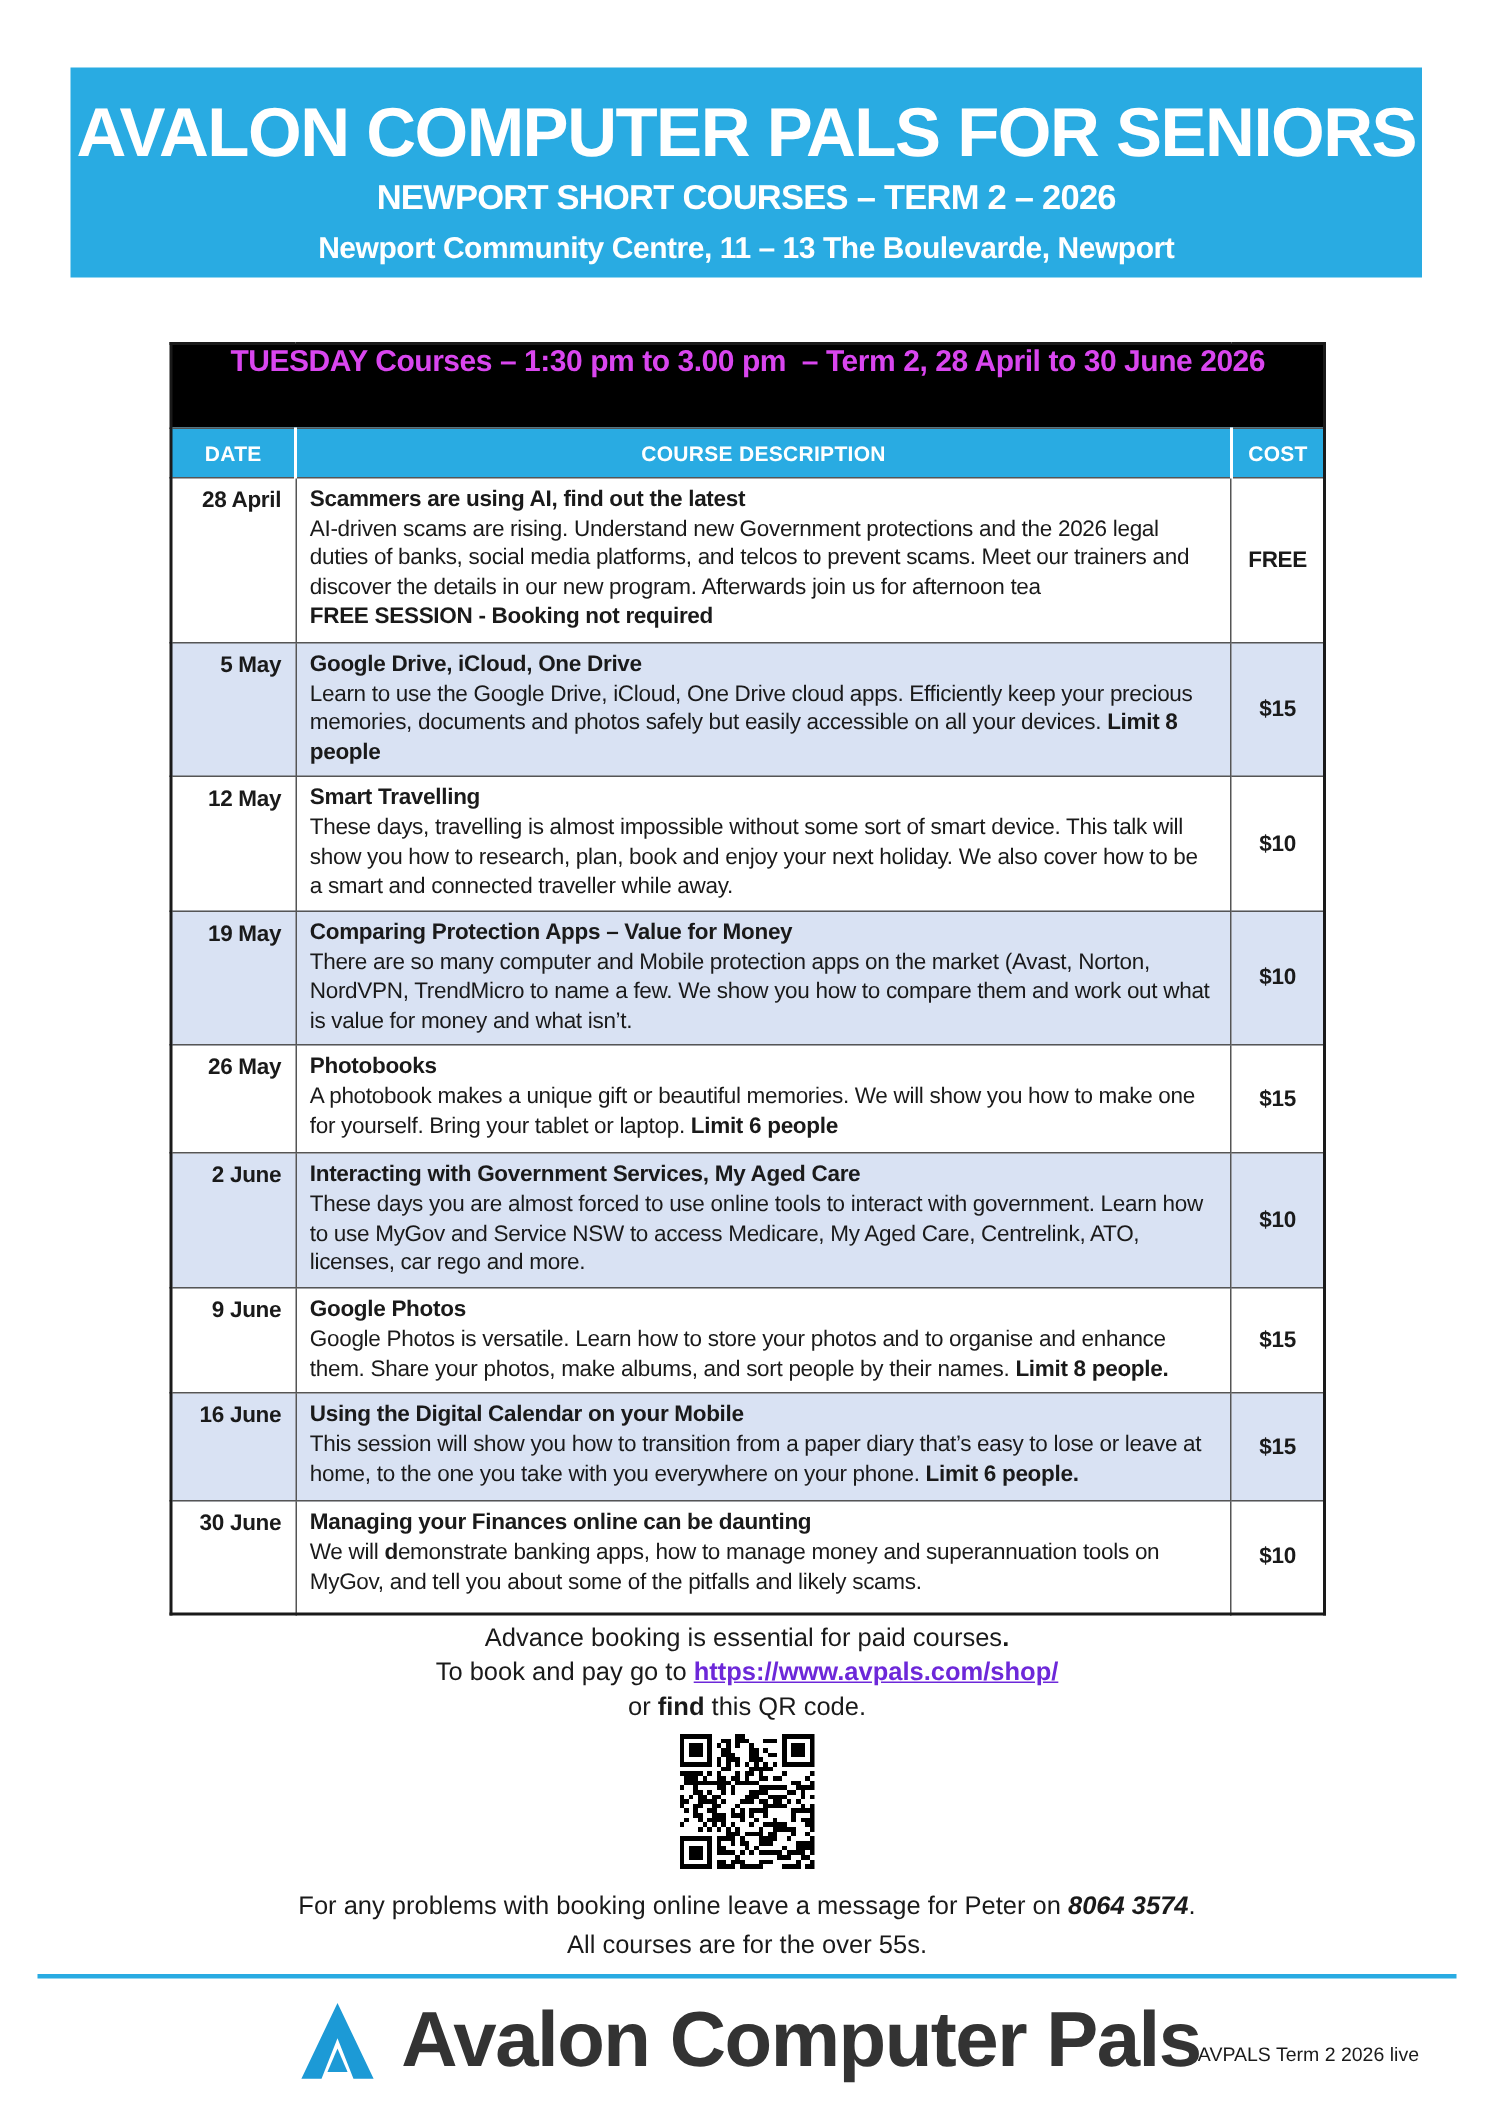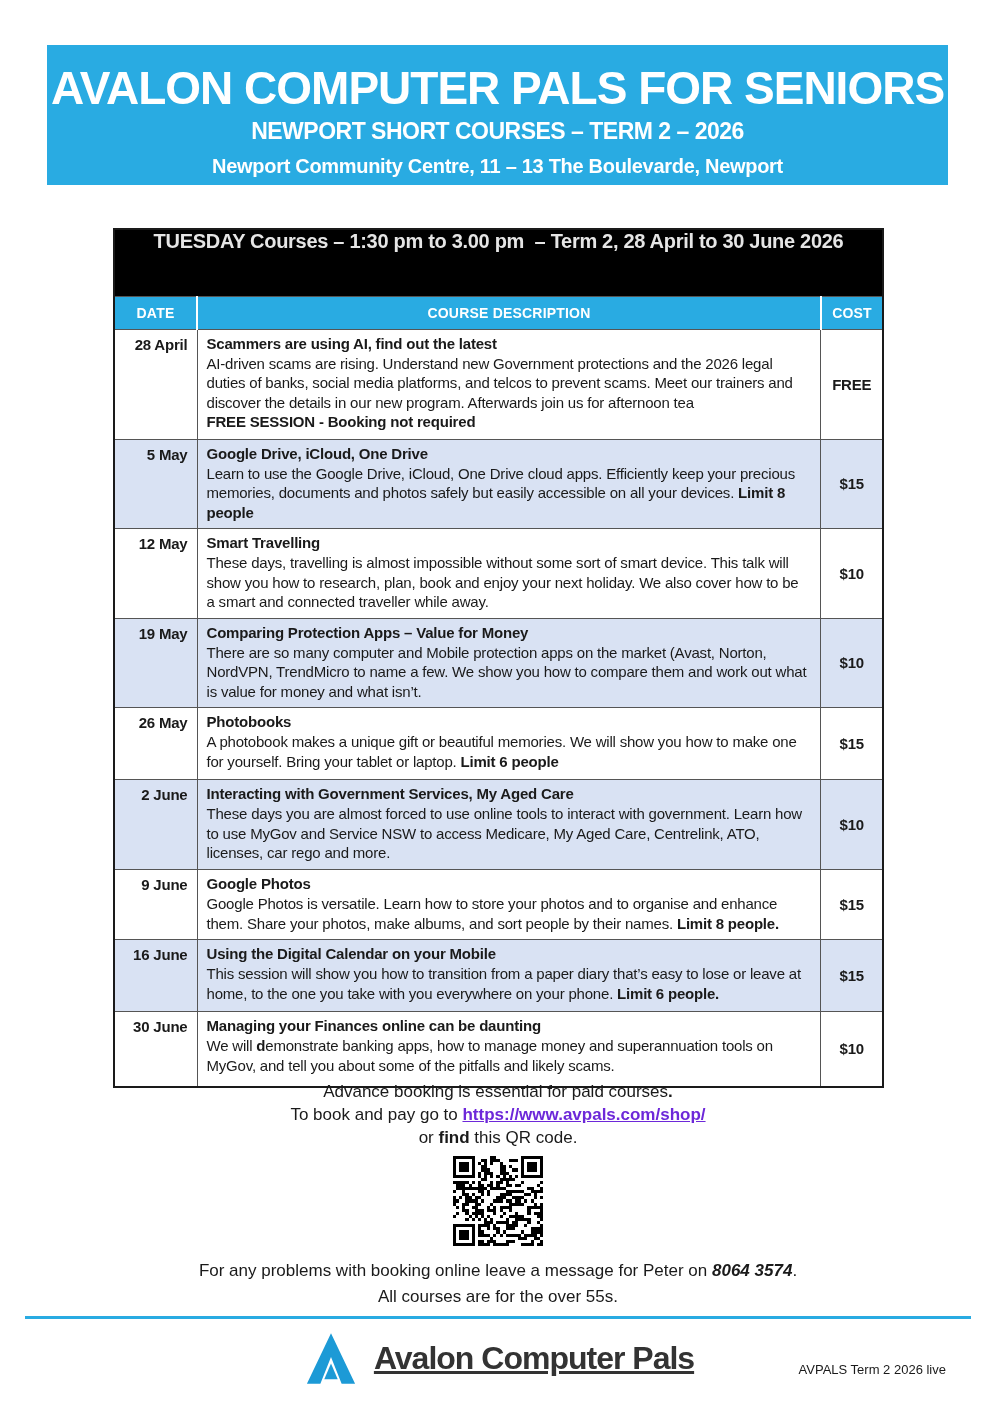--- a/index.html
+++ b/index.html
@@ -22,21 +22,21 @@
     margin-top:10px; font-size:20px; font-weight:bold; letter-spacing:-0.3px;
   }
 
   
   table.course-table {
     position:absolute; left:113px; top:228px; width:771px;
     border-collapse:collapse; table-layout:fixed;
     border:2px solid #1a1a1a;
   }
   .caption-cell {
-    background:#000; color:#e5e5e5; height:67px; text-align:center;
+    background:#000; color:#d946ef; height:56px; text-align:center;
     font-size:20px; font-weight:bold; white-space:pre-wrap; letter-spacing:-0.3px;
   }
   th {
     background:#29ABE2; color:#fff; height:33px; text-align:center;
     font-size:14px; font-weight:bold; border-left:2px solid #fff; letter-spacing:0.2px;
   }
   th:first-child { border-left:none; }
   col.c-date { width:83px; }
   col.c-cost { width:62px; }
   td { border:1px solid #555; vertical-align:top; font-size:15px; letter-spacing:-0.2px; }
@@ -71,21 +71,21 @@
 
   
   .divider {
     position:absolute; left:25px; top:1316px; width:946px; height:3px; background:#29ABE2;
   }
   .footer-logo {
     position:absolute; left:0; top:1330px; width:996px;
     display:flex; align-items:center; justify-content:center; gap:14px;
   }
   .logo-mark { width:58px; height:56px; }
-  .logo-text { font-size:32px; font-weight:bold; color:#333; letter-spacing:-1px;text-decoration:underline; }
+  .logo-text { font-size:52px; font-weight:bold; color:#333; letter-spacing:-1px; }
   .version-note {
     position:absolute; right:50px; top:1362px; font-size:13px; color:#1a1a1a;
   }
 </style>
 </head>
 <body>
 
 <div class="page">
 
   <div class="banner">

